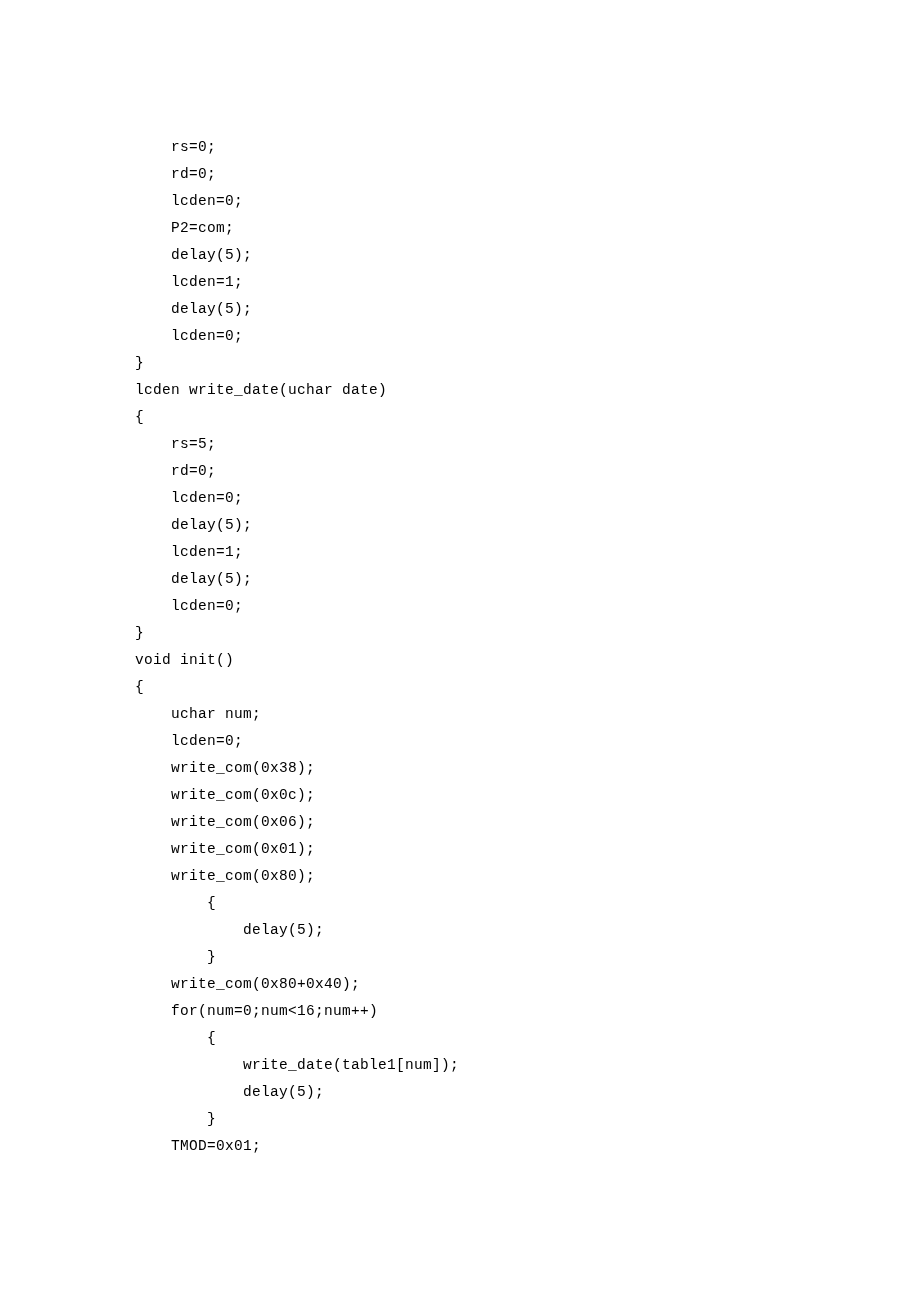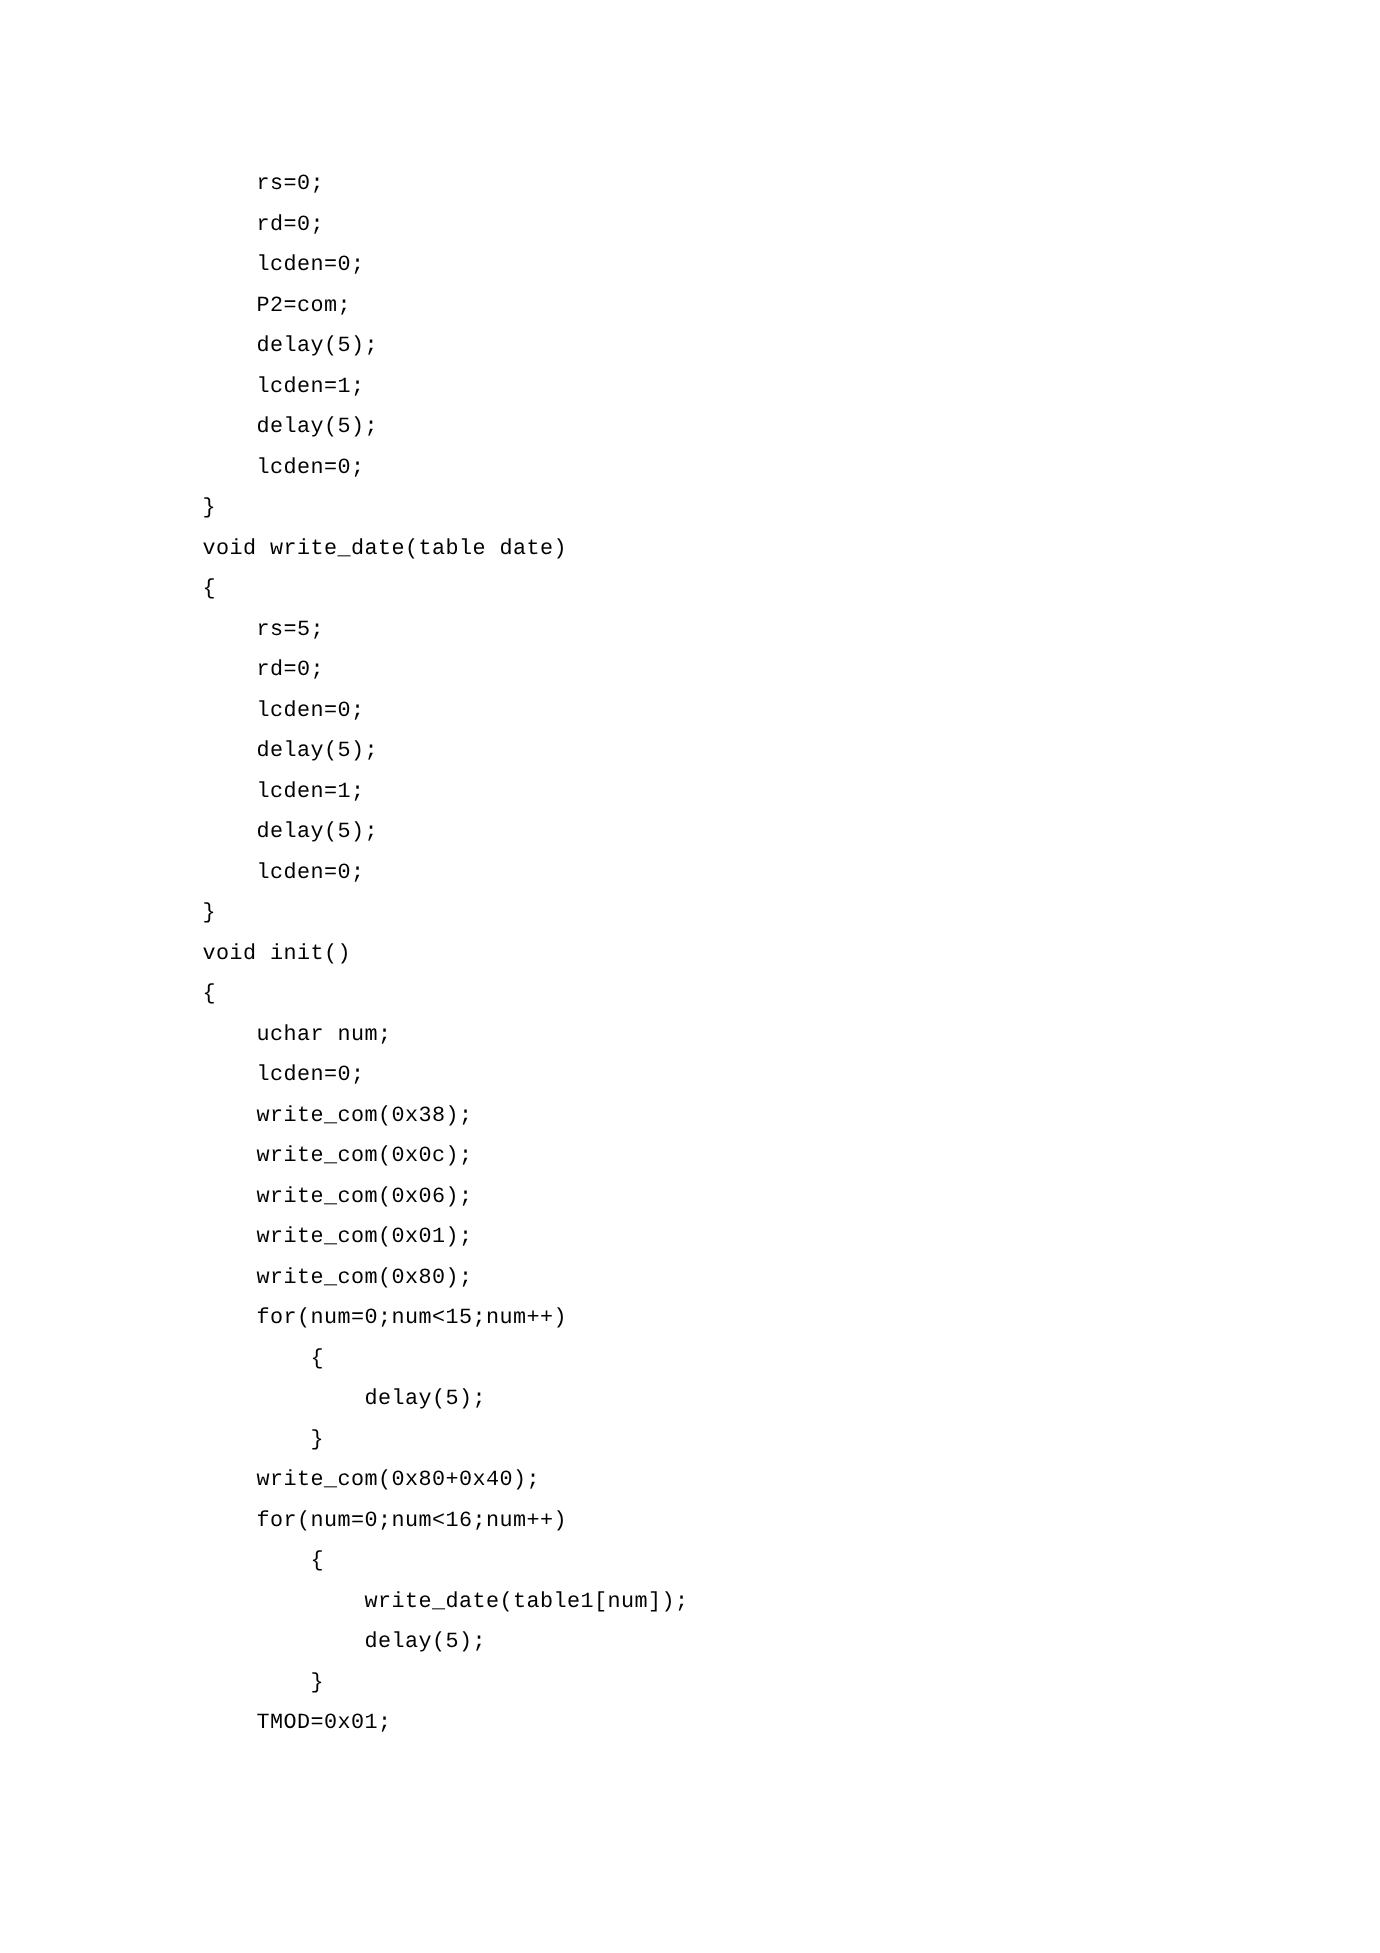--- a/index.html
+++ b/index.html
@@ -3,22 +3,23 @@
 <meta charset="utf-8">
 <style>
   body {
     margin: 0;
     padding: 0;
     background: #ffffff;
     width: 920px;
     font-family: "SimSun", "NSimSun", "Courier New", monospace;
   }
   .page {
-    padding: 110px 0 0 135px;
+    padding: 86px 0 0 135px;
     box-sizing: border-box;
+    margin-top: 48px;
   }
   .line {
     white-space: pre;
     font-size: 14.5px;
     line-height: 27px;
     color: #000000;
     letter-spacing: 0.3px;
   }
 </style>
 </head>
@@ -29,42 +30,41 @@
     <div class="line">    rs=0;</div>
     <div class="line">    rd=0;</div>
     <div class="line">    lcden=0;</div>
     <div class="line">    P2=com;</div>
     <div class="line">    delay(5);</div>
     <div class="line">    lcden=1;</div>
     <div class="line">    delay(5);</div>
     <div class="line">    lcden=0;</div>
     <div class="line">}</div>
     <div class="line"></div>
-    <div class="line">void write_date(table date)</div>
+    <div class="line">lcden write_date(uchar date)</div>
     <div class="line">{</div>
     <div class="line">    rs=5;</div>
     <div class="line">    rd=0;</div>
     <div class="line">    lcden=0;</div>
     <div class="line">    delay(5);</div>
     <div class="line">    lcden=1;</div>
     <div class="line">    delay(5);</div>
     <div class="line">    lcden=0;</div>
     <div class="line">}</div>
     <div class="line"></div>
     <div class="line">void init()</div>
     <div class="line">{</div>
     <div class="line">    uchar num;</div>
     <div class="line">    lcden=0;</div>
     <div class="line"></div>
     <div class="line">    write_com(0x38);</div>
     <div class="line">    write_com(0x0c);</div>
     <div class="line">    write_com(0x06);</div>
     <div class="line">    write_com(0x01);</div>
     <div class="line">    write_com(0x80);</div>
-    <div class="line">    for(num=0;num&lt;15;num++)</div>
     <div class="line">        {</div>
     <div class="line">            delay(5);</div>
     <div class="line">        }</div>
     <div class="line">    write_com(0x80+0x40);</div>
     <div class="line">    for(num=0;num&lt;16;num++)</div>
     <div class="line">        {</div>
     <div class="line">            write_date(table1[num]);</div>
     <div class="line">            delay(5);</div>
     <div class="line">        }</div>
     <div class="line">    TMOD=0x01;</div>

